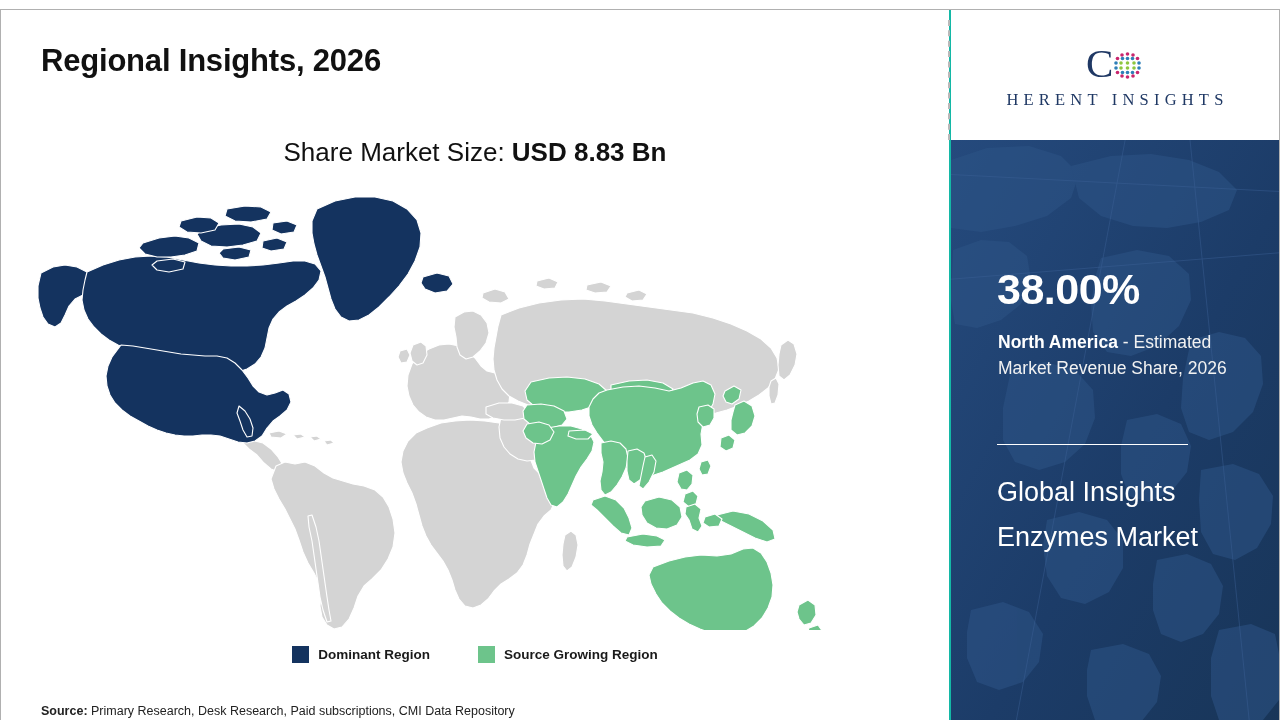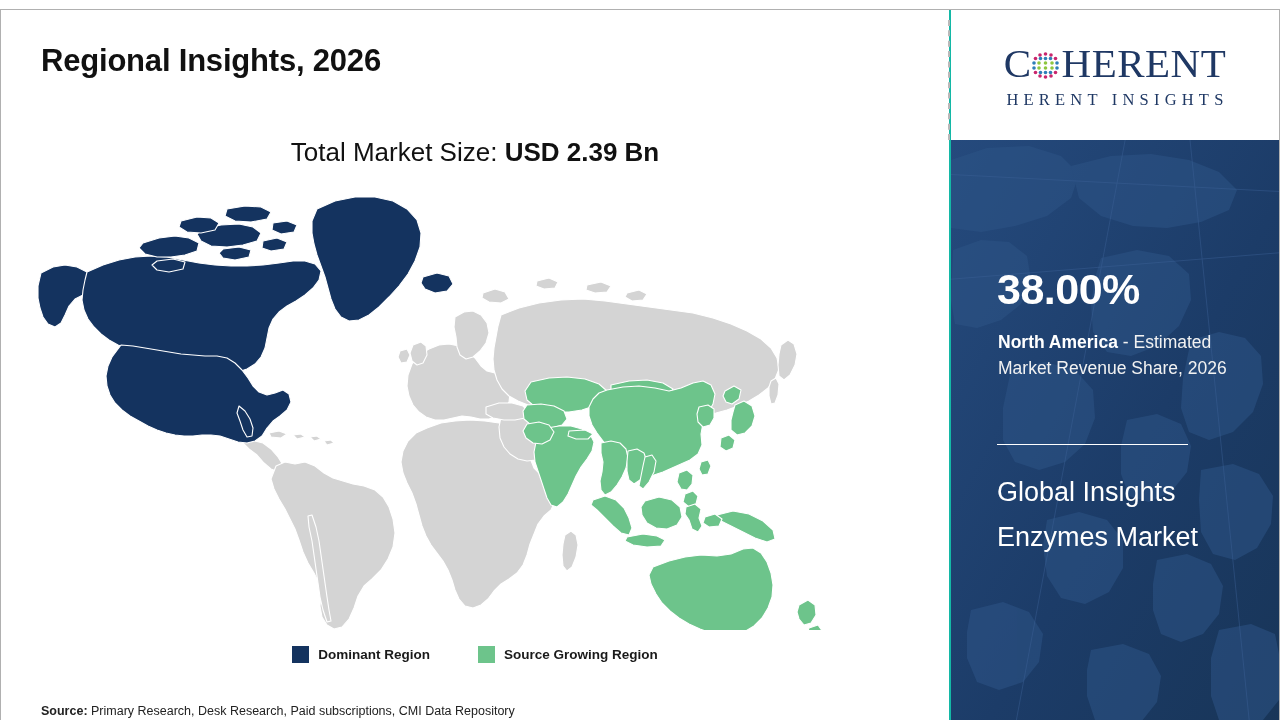--- a/index.html
+++ b/index.html
@@ -232,21 +232,21 @@
 </head>
 <body>
 
 <div id="page">
 
   <div id="main-area">
 
     <div id="page-title">Regional Insights, 2026</div>
 
     <div id="market-size-line">
-      <span class="msl-label">Total Market Size: </span><span class="msl-value">USD 2.39 Bn</span>
+      <span class="msl-label">Share Market Size: </span><span class="msl-value">USD 8.83 Bn</span>
     </div>
 
     <div id="map-wrap">
       <svg viewBox="0 0 830 445" xmlns="http://www.w3.org/2000/svg">
         <g stroke="#ffffff" stroke-width="1.1" stroke-linejoin="round">
 
           <g fill="#d4d4d4">
 
             <path d="M150 215 L163 213 L176 217 L186 224 L196 221 L205 226 L212 236 L218 248 L224 256 L232 258 L240 264 L247 272 L252 280 L258 284 L263 281 L268 286 L272 294 L269 300 L262 298 L255 292 L248 287 L240 284 L233 278 L226 270 L218 264 L210 256 L202 250 L194 244 L186 238 L178 230 L168 226 L158 222 Z"></path>
 
@@ -412,21 +412,20 @@
               <circle cx="21" cy="45" r="3.6" fill="#2e7fb8"></circle>
               <circle cx="31" cy="45" r="3.6" fill="#2e7fb8"></circle>
               <circle cx="41" cy="45" r="3.6" fill="#2e7fb8"></circle>
               <circle cx="51" cy="45" r="3.6" fill="#c9266d"></circle>
               <circle cx="20" cy="52" r="3.6" fill="#c9266d"></circle>
               <circle cx="31" cy="54" r="3.6" fill="#c9266d"></circle>
               <circle cx="42" cy="52" r="3.6" fill="#c9266d"></circle>
             </g>
           </svg>
         </span>
-        <span class="logo-rest">HERENT</span>
       </div>
       <div id="logo-subtitle">HERENT INSIGHTS</div>
     </div>
 
     <div id="blue-panel">
 
       <div id="blue-panel-bg">
         <svg viewBox="0 0 328 588" width="328" height="588" xmlns="http://www.w3.org/2000/svg">
           <defs>
             <linearGradient id="panelGrad" x1="0" y1="0" x2="1" y2="1">

